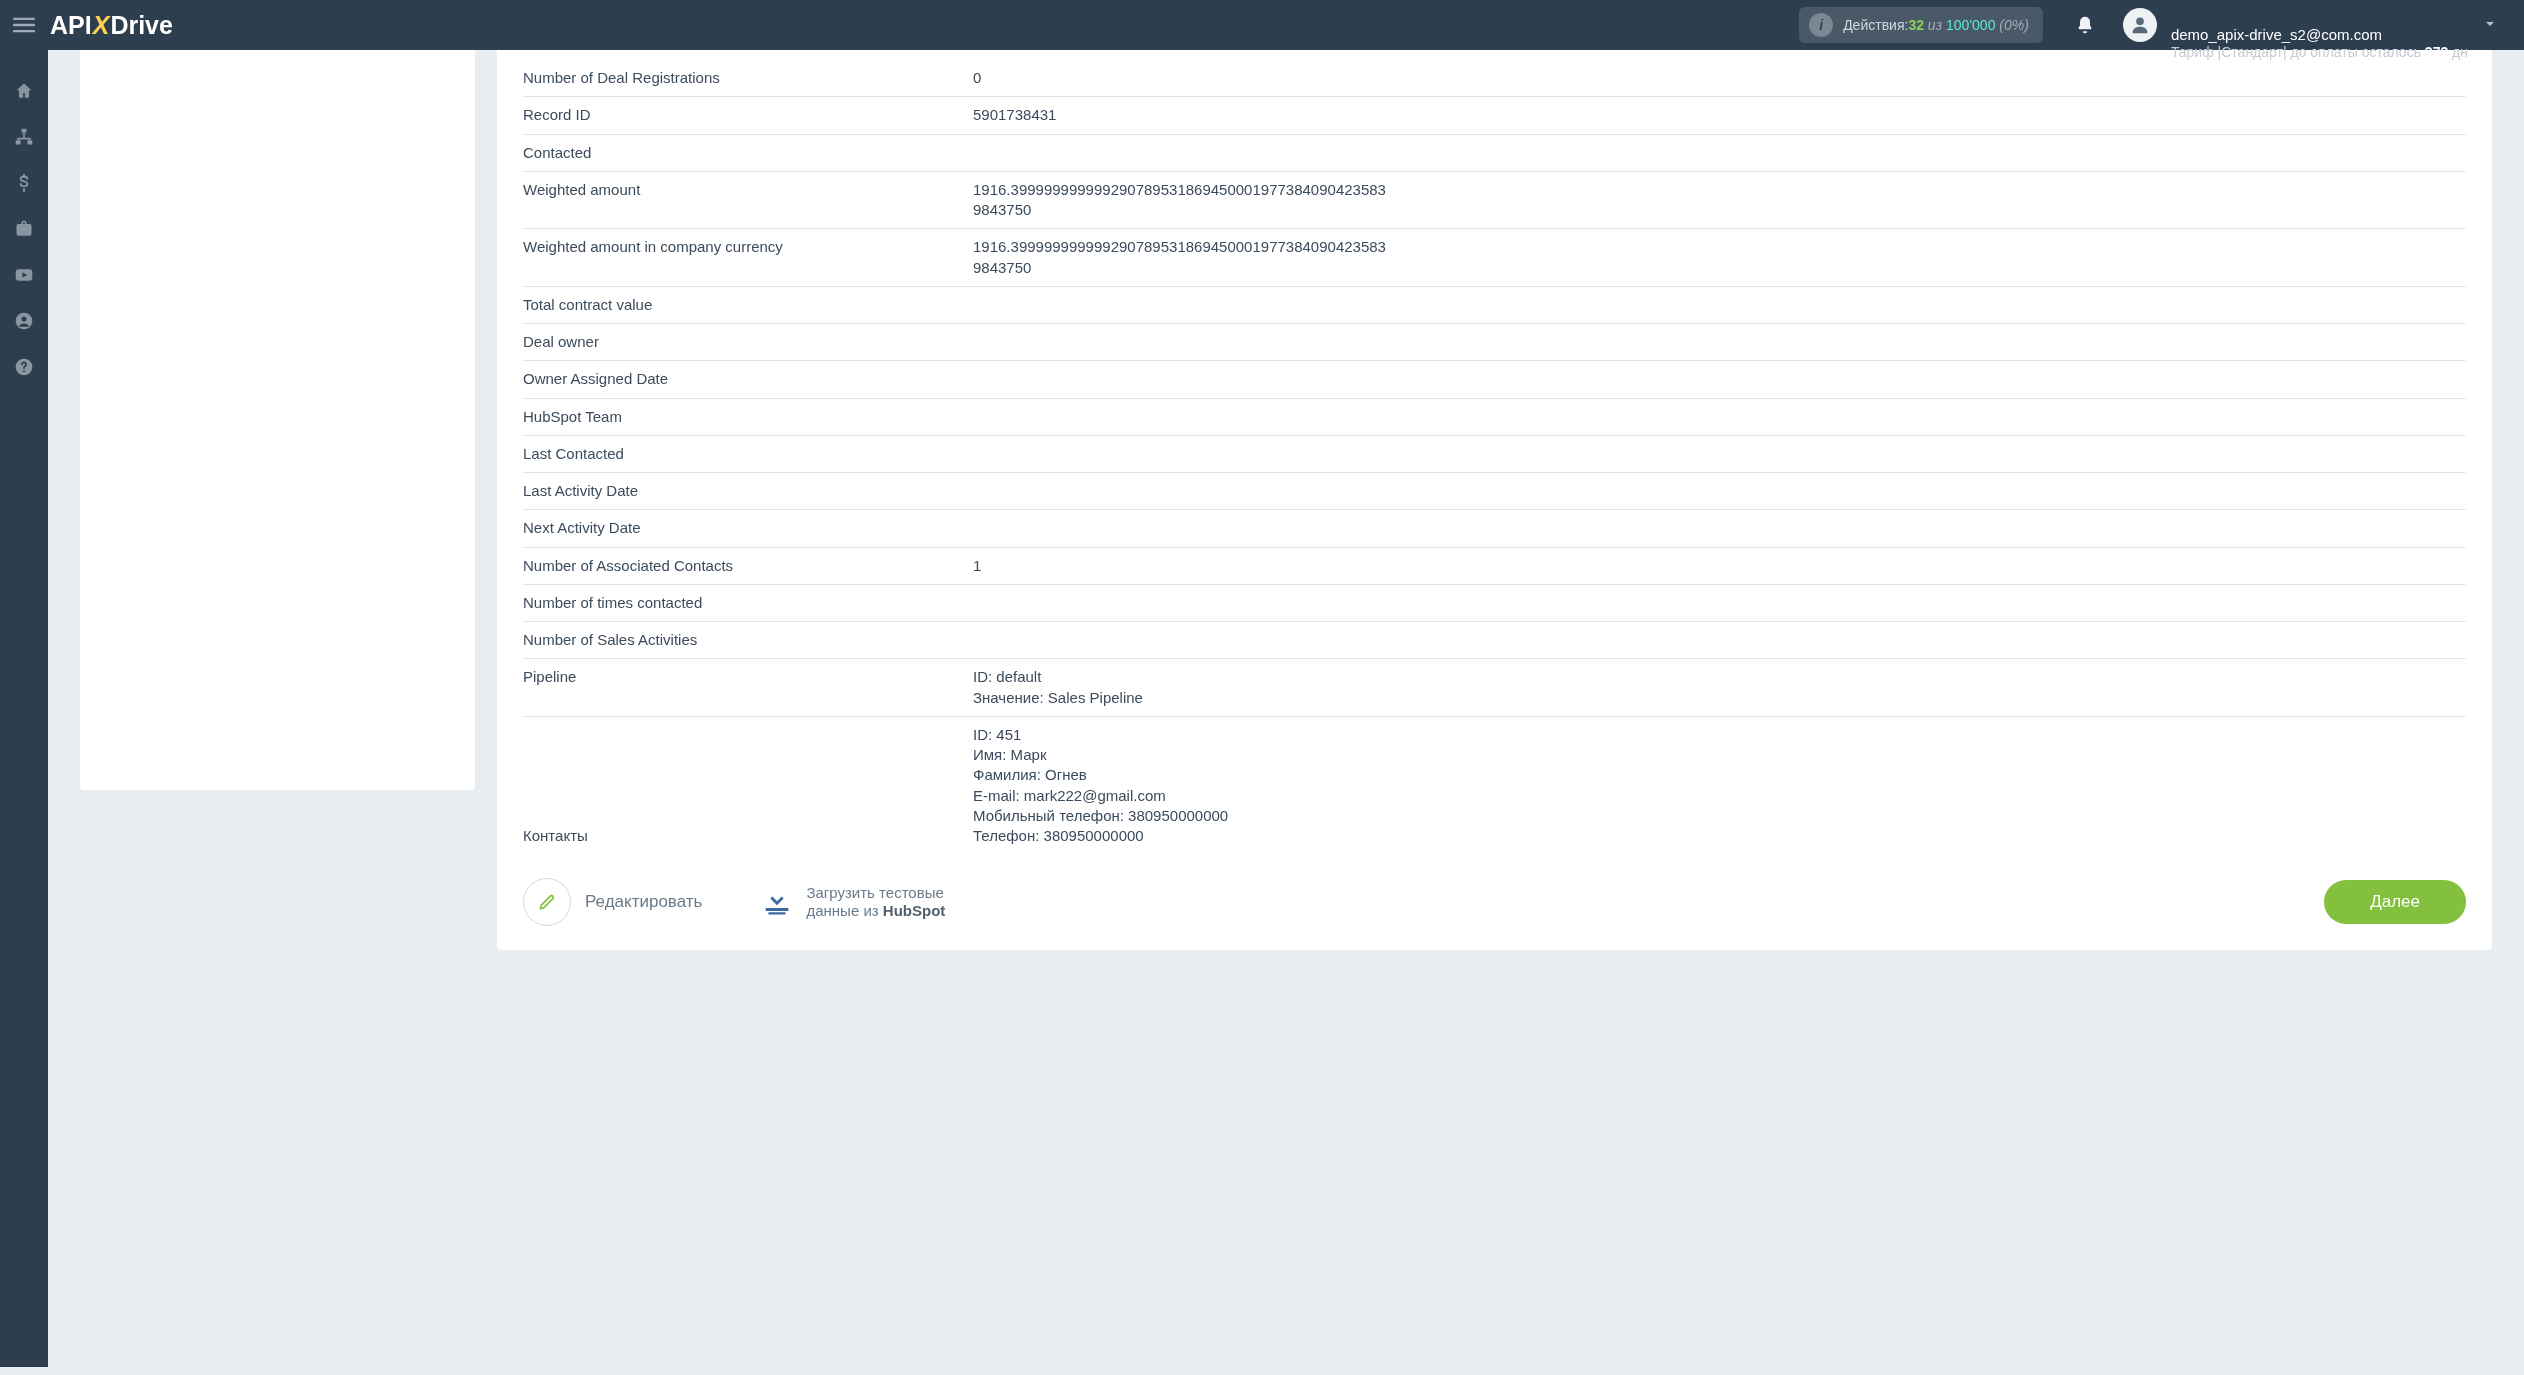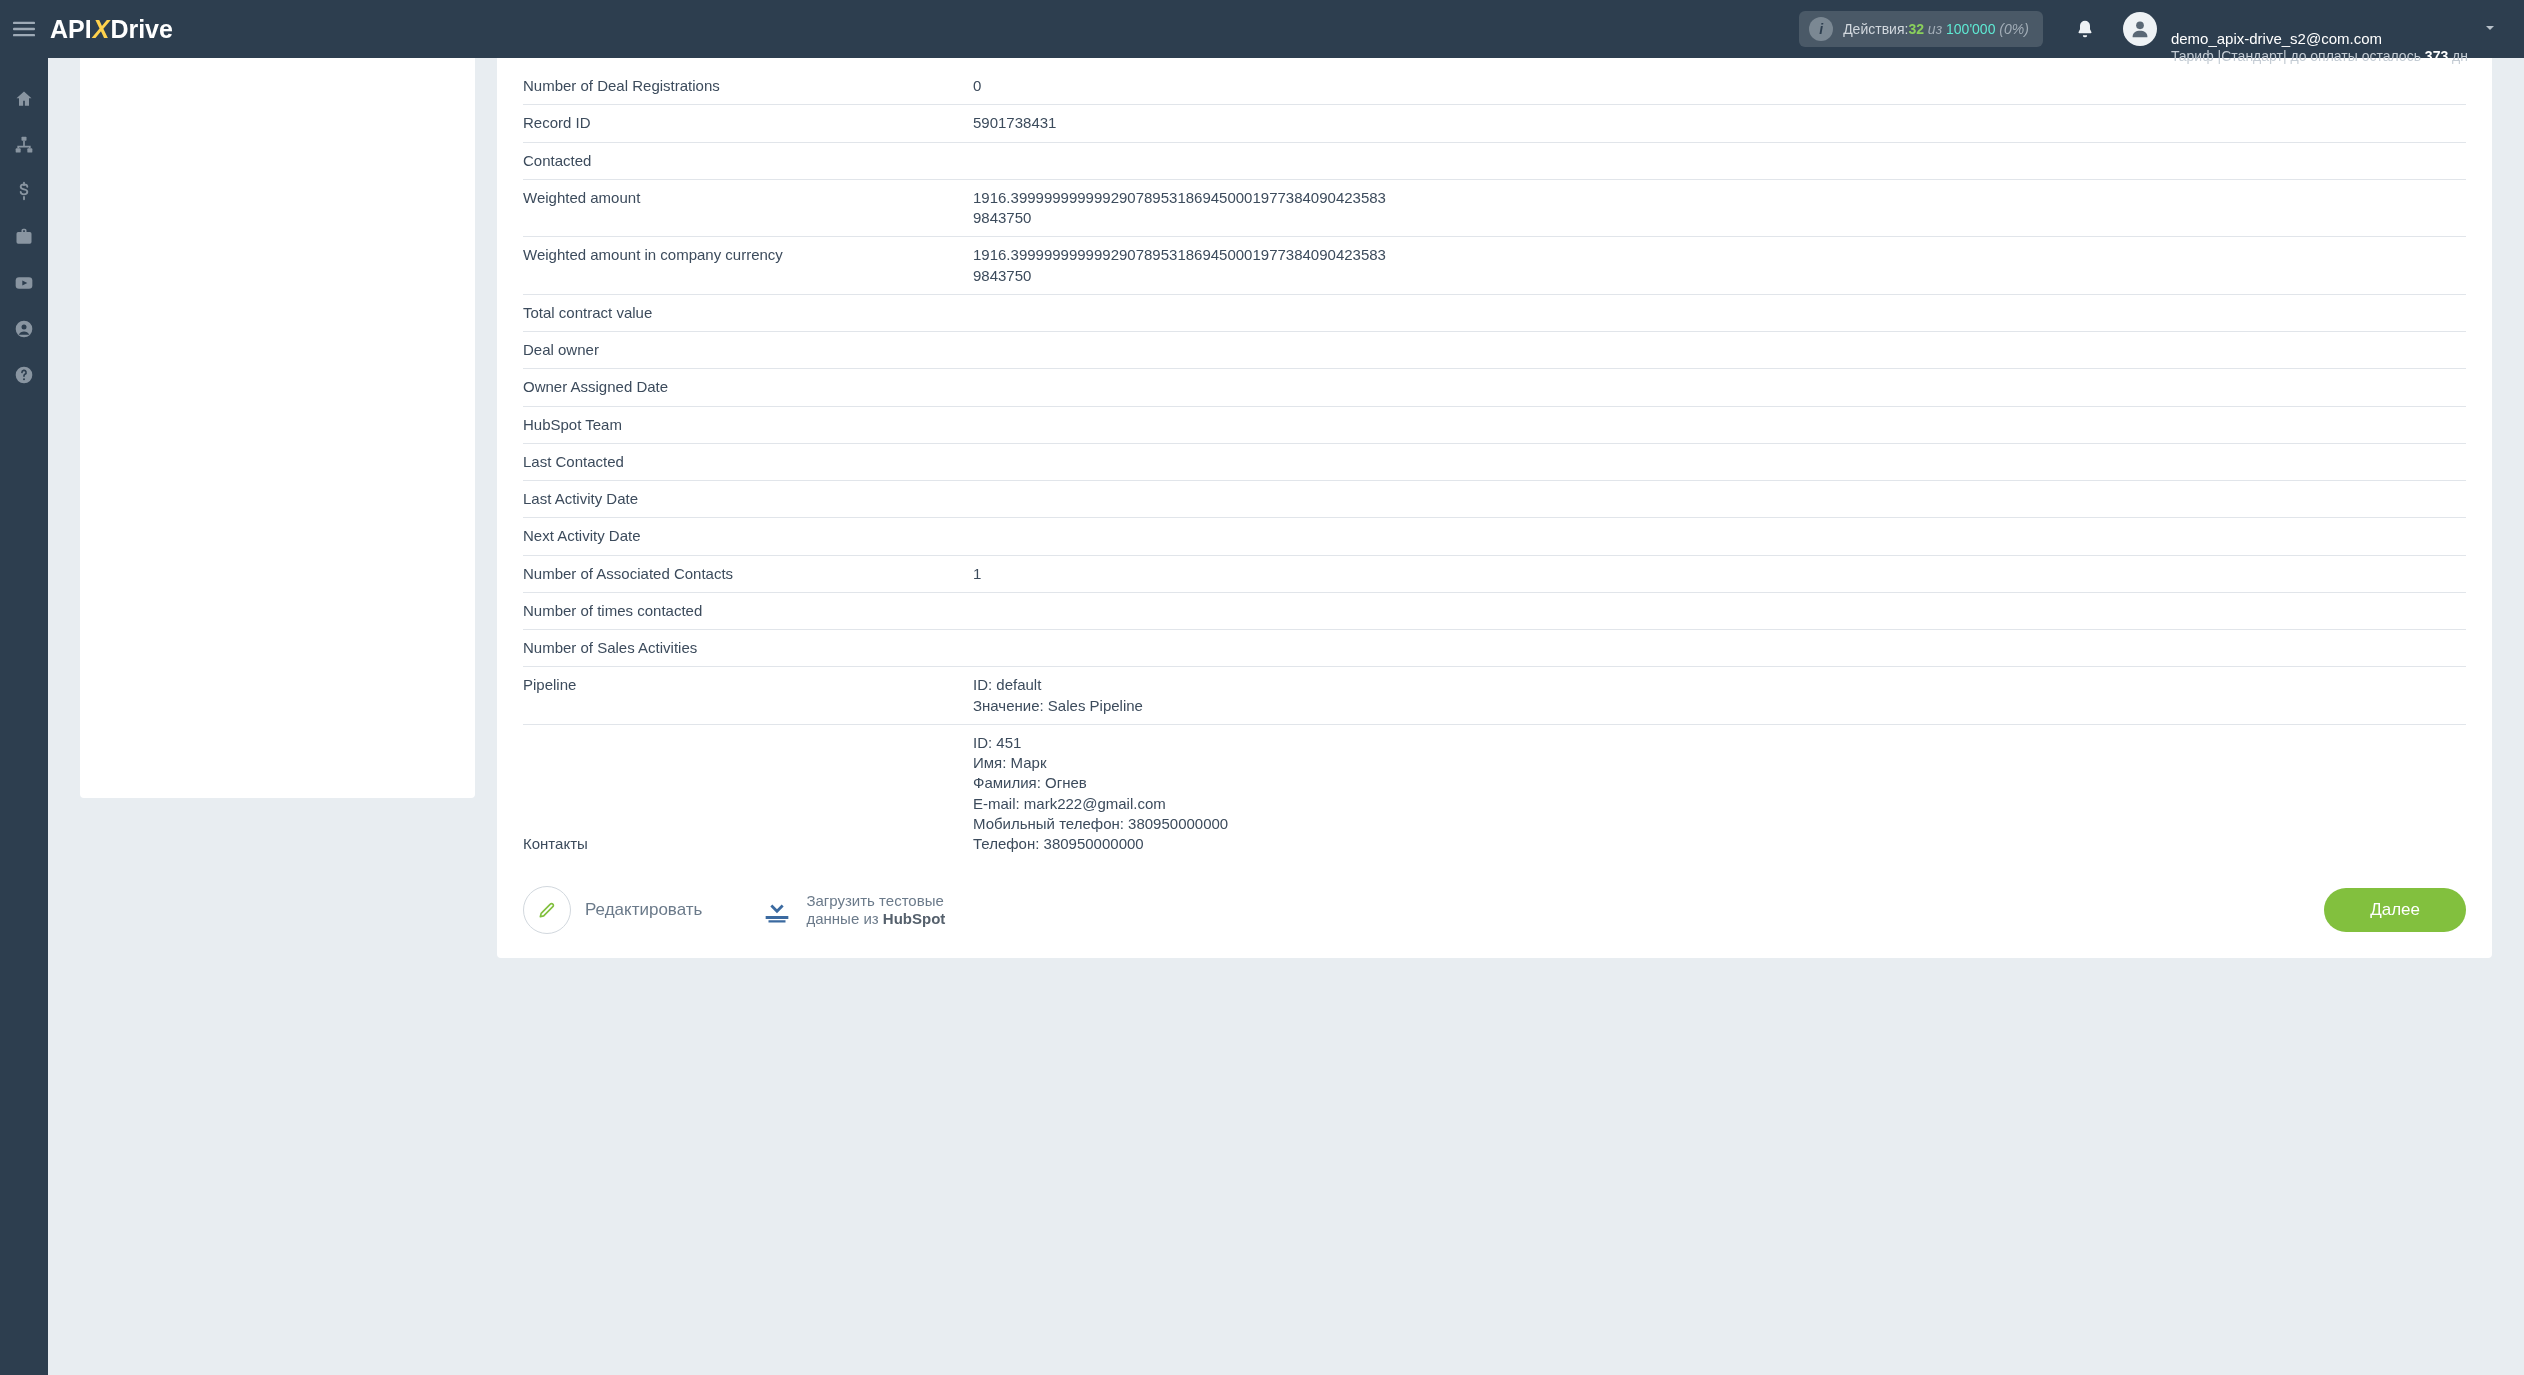--- a/index.html
+++ b/index.html
@@ -21,21 +21,21 @@
   body {
     font-family: "Segoe UI", Arial, sans-serif;
     font-size: 15px;
     color: var(--text-main);
     background: var(--main-bg);
     overflow: hidden;
   }
 
   
   .topbar {
-    height: 58px;
+    height: 50px;
     background: var(--dark-bg);
     display: flex;
     align-items: center;
     color: #fff;
     position: relative;
     z-index: 20;
   }
   .hamburger {
     width: 48px; height: 58px;
     display: flex; align-items: center; justify-content: center;

